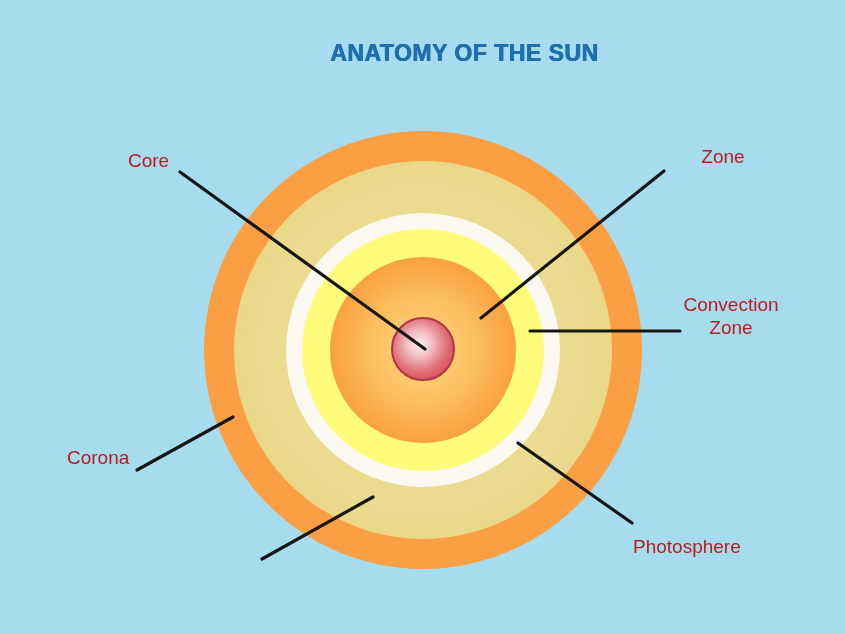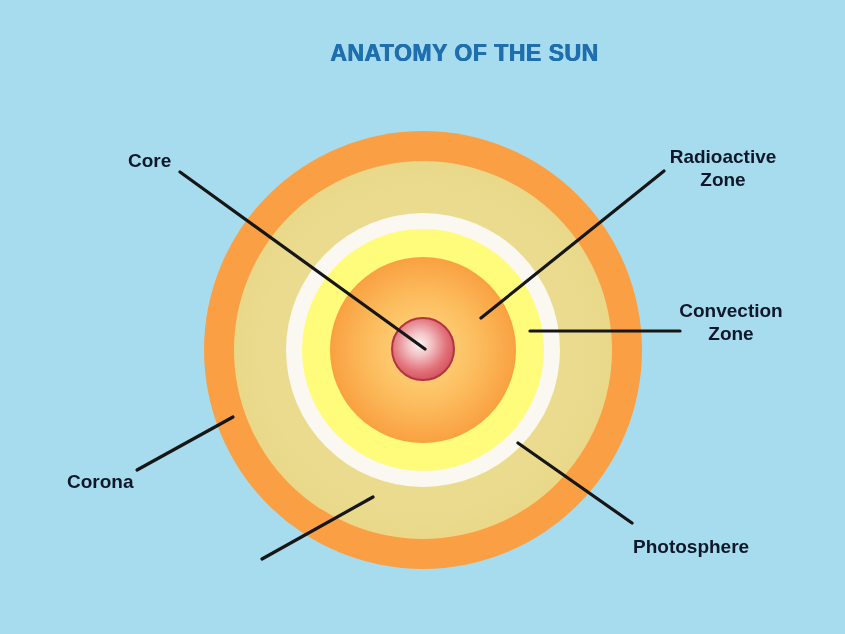--- a/index.html
+++ b/index.html
@@ -74,36 +74,36 @@
     left: 0; top: 0;
     pointer-events: none;
   }
   .lines line {
     stroke: #161616;
     stroke-width: 3.2;
     stroke-linecap: round;
   }
   .label {
     position: absolute;
-    color: #0f172a;
+    color: #b91c1c;
     font-size: 19px;
-    font-weight: bold;
+    font-weight: normal;
     white-space: nowrap;
   }
   .label.two-line {
     text-align: center;
     line-height: 23px;
     width: 150px;
   }
   .core-label       { left: 128px; top: 150px; }
   .radioactive-label{ left: 648px; top: 145px; }
-  .convection-label { left: 656px; top: 299px; }
+  .convection-label { left: 656px; top: 293px; }
   .photosphere-label{ left: 633px; top: 525px; margin-top: 11px; }
   .chromosphere-label{ left: 134px; top: 557px; }
-  .corona-label     { left: 67px;  top: 471px; }
+  .corona-label     { left: 67px;  top: 447px; }
 </style>
 </head>
 <body>
 
 <div class="canvas">
 
   <h1 class="title">ANATOMY OF THE SUN</h1>
 
   <div class="circle corona"></div>
   <div class="circle chromosphere"></div>
@@ -117,21 +117,20 @@
     <line x1="664" y1="171" x2="481" y2="318"></line>
     <line x1="680" y1="331" x2="530" y2="331"></line>
     <line x1="518" y1="443" x2="632" y2="523"></line>
     <line x1="373" y1="497" x2="262" y2="559"></line>
     <line x1="233" y1="417" x2="137" y2="470"></line>
   </svg>
 
   <div class="label core-label">Core</div>
 
   <div class="label two-line radioactive-label">
-    <div>Radioactive</div>
     <div>Zone</div>
   </div>
 
   <div class="label two-line convection-label">
     <div>Convection</div>
     <div>Zone</div>
   </div>
 
   <div class="label photosphere-label">Photosphere</div>
 

